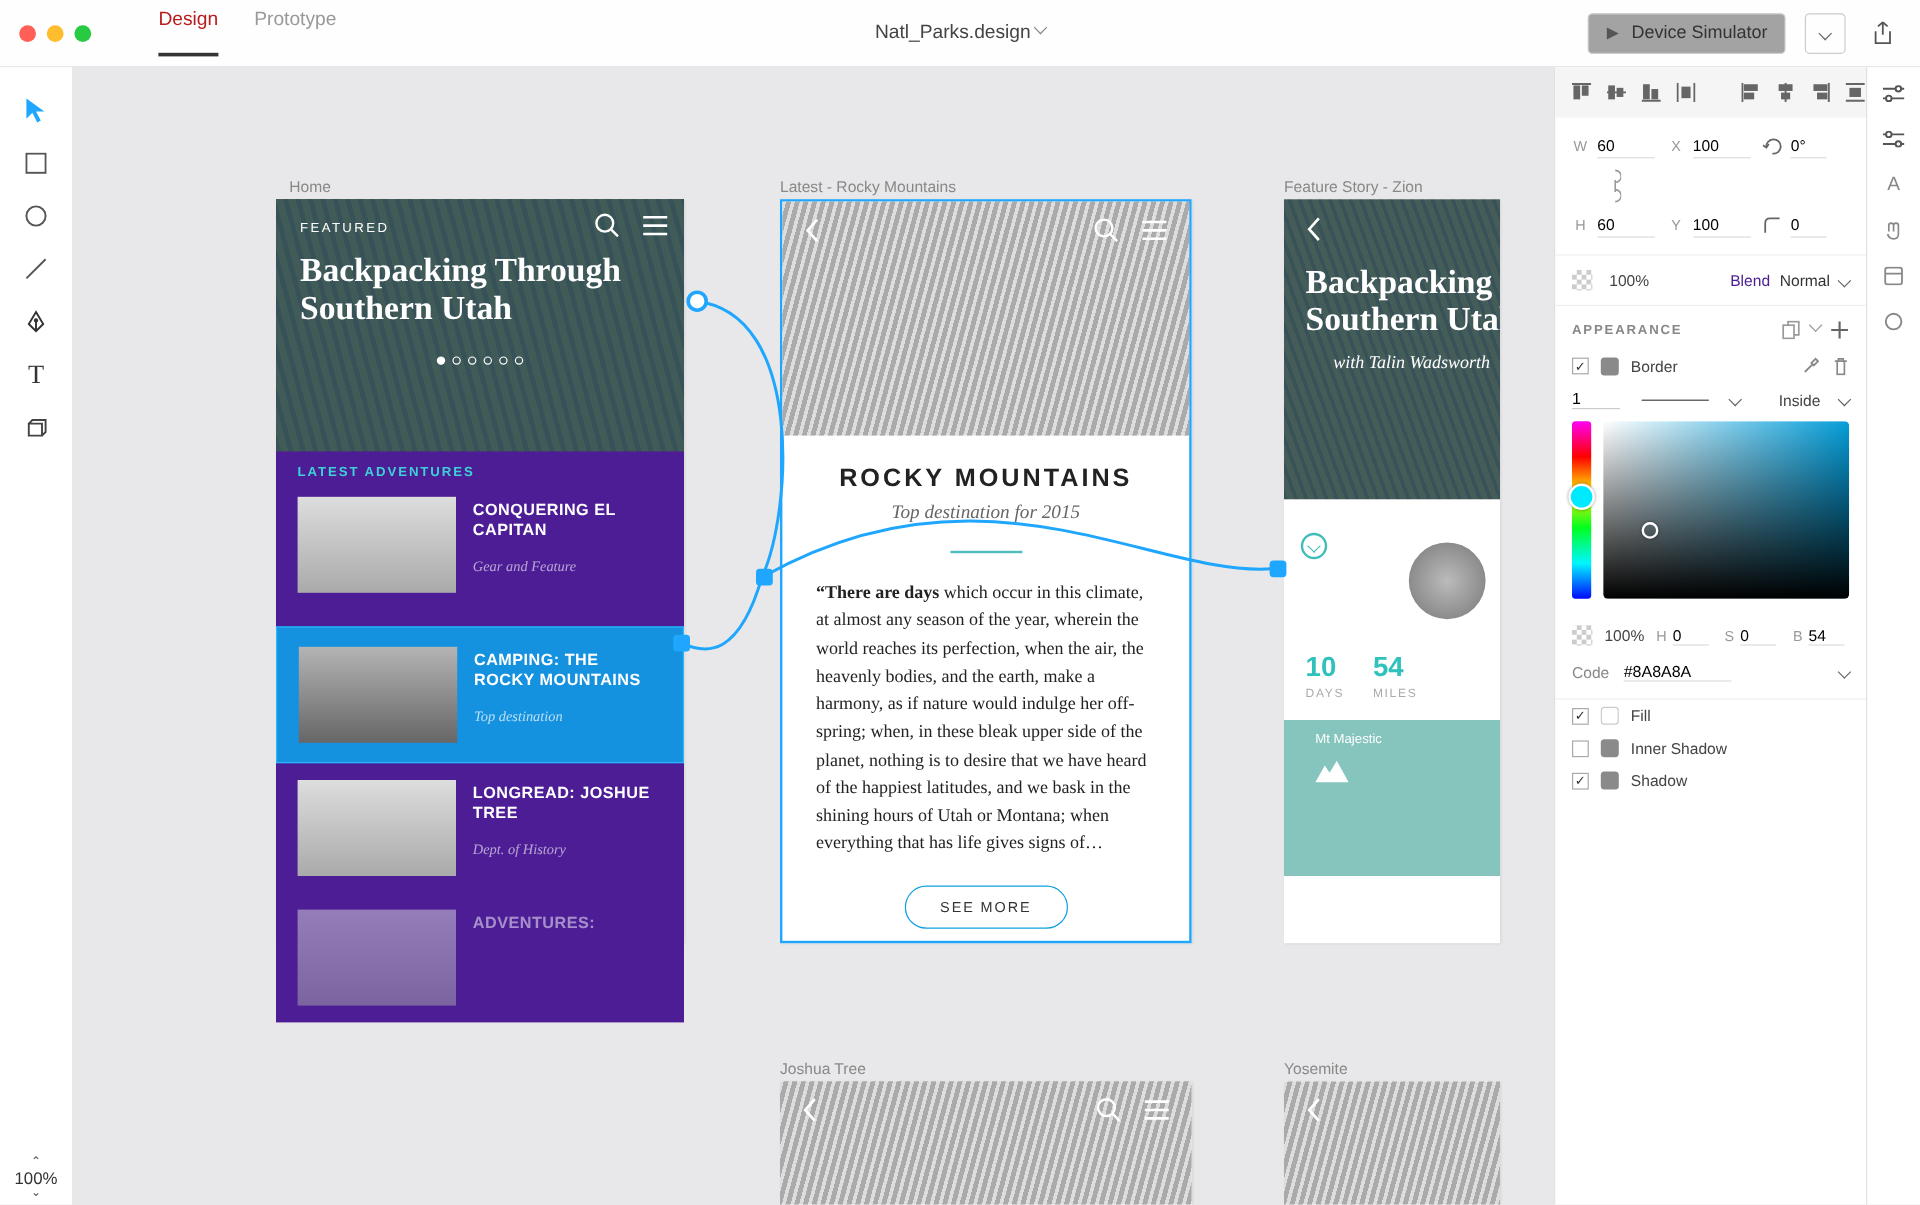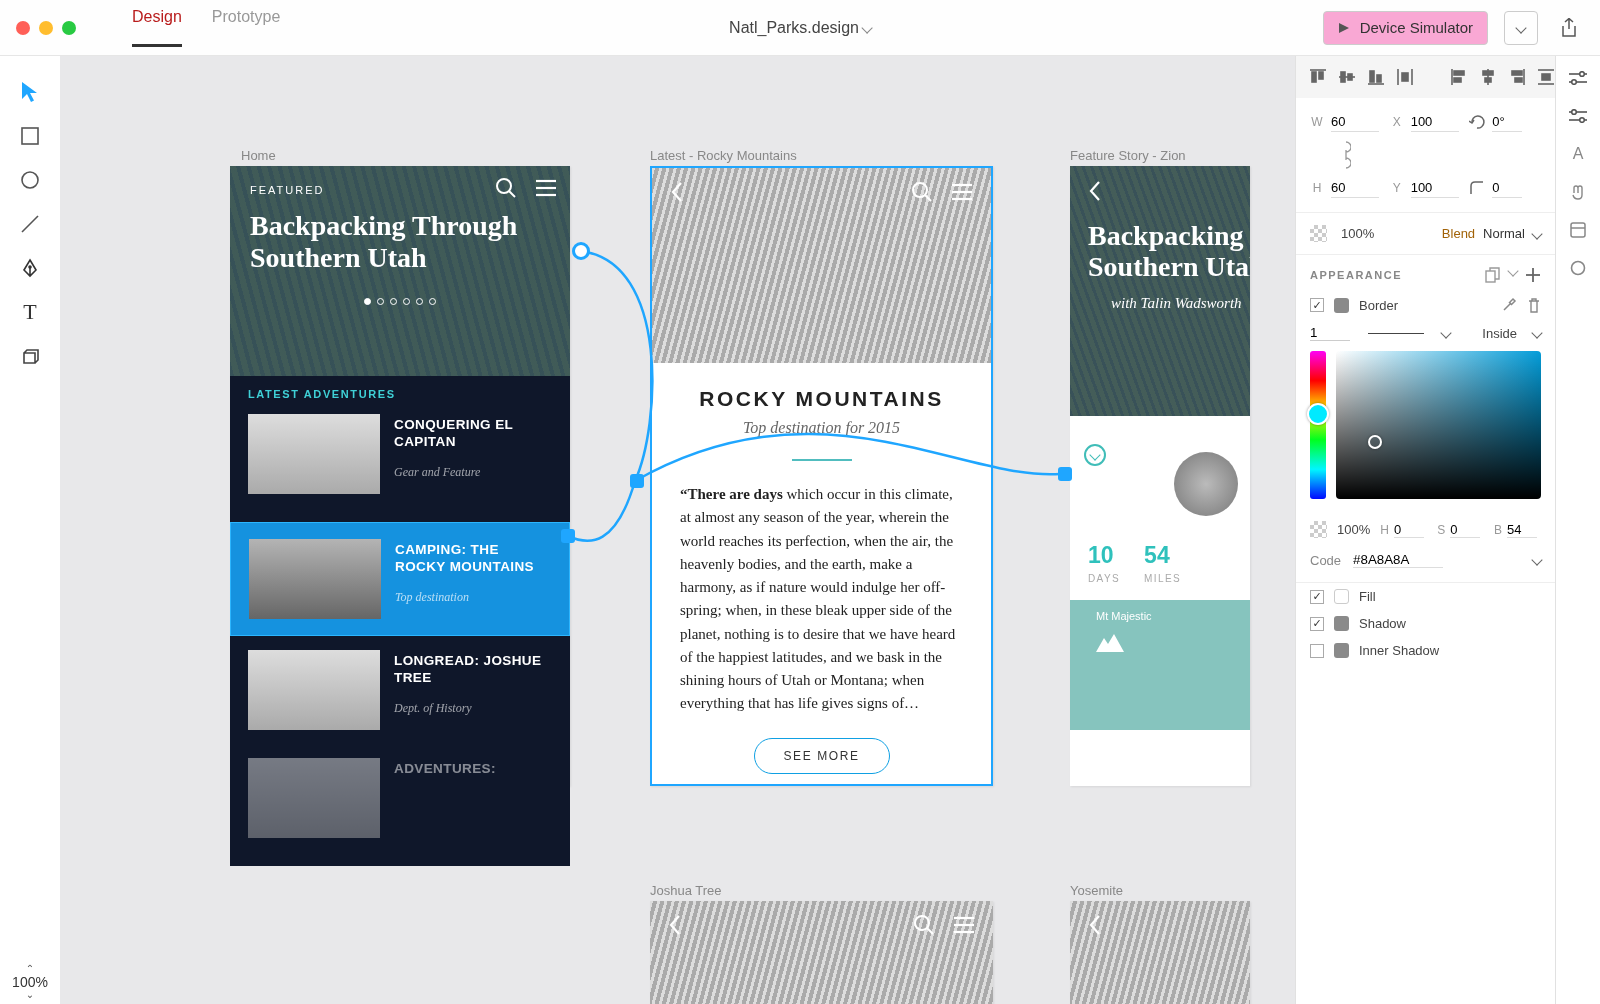--- a/index.html
+++ b/index.html
@@ -25,27 +25,27 @@
   .traffic-lights { display: flex; gap: 9px; margin-right: 56px; }
   .tl { width: 14px; height: 14px; border-radius: 50%; }
   .tl.red { background:#ff5f57; }
   .tl.yellow { background:#ffbd2e; }
   .tl.green { background:#28ca42; }
   .tabs { display:flex; gap: 30px; font-size: 16px; }
   .tab { color:#999; padding-bottom: 18px; cursor:pointer;}
   .tab.active { color:#b91c1c; border-bottom: 3px solid #333; font-weight:500;}
   .doc-title {
     position: absolute; left:50%; transform:translateX(-50%);
-    display:flex; align-items:center; gap:4px; color:#444; font-size:16px;
+    display:flex; align-items:flex-start; gap:4px; color:#444; font-size:16px;
   }
   .title-right { margin-left:auto; display:flex; align-items:center; gap:16px;}
   .device-sim {
     display:flex; align-items:center; gap:10px;
     border:1px solid #ccc; border-radius:4px;
-    background:#f9a8d4; height:34px; padding:0 14px;
+    background:#a3a3a3; height:34px; padding:0 14px;
     font-size:15px; color:#333;
   }
   .device-drop {
     border:1px solid #ccc; border-radius:4px; width:34px; height:34px;
     display:flex; align-items:center; justify-content:center;
   }
   .share-btn { width:30px; height:30px; display:flex; align-items:center; justify-content:center;}
   svg { display:block; }
 
   
@@ -100,21 +100,21 @@
   }
   .ab1-hero .seek {
     position:absolute; top:11px; right:13px; display:flex; gap:18px;
   }
   .ab1-featured { font-size:11px; letter-spacing:2px; font-family: -apple-system, sans-serif;}
   .ab1-title { font-size:28px; font-weight:bold; line-height:1.13; margin-top:14px;}
   .ab1-dots { margin-top:18px; text-align:center; }
   .ab1-dots span { display:inline-block; width:7px; height:7px; border:1px solid #fff; border-radius:50%; margin:0 3px;}
   .ab1-dots span.sel { background:#fff; }
 
-  .ab1-list { background:#0f172a; color:#fff; padding:12px 18px 14px;}
+  .ab1-list { background:#4c1d95; color:#fff; padding:12px 18px 0;}
   .ab1-section-title { color:#3fd0d6; font-size:11px; letter-spacing:1.6px; font-weight:600;}
   .ab-card { display:flex; gap:14px; margin-top:14px; padding-bottom:14px;}
   .ab-card .thumb { width:132px; height:80px; background:linear-gradient(#ddd,#aaa); flex-shrink:0; filter:grayscale(1);}
   .ab-card .txt { padding-top:2px; }
   .ab-card .t1 { font-size:13.5px; font-weight:700; letter-spacing:0.4px; line-height:1.28;}
   .ab-card .t2 { font-size:12px; font-style:italic; color:rgba(255,255,255,0.6); margin-top:14px; font-family:Georgia,serif;}
 
   .ab-card.selected {
     background:#1592df; margin:14px -18px 0; padding:16px 18px; border:1px solid #2cb6ff;
     position:relative;
@@ -609,21 +609,21 @@
           <path d="M2 14 L2 6 Q2 2 6 2 L14 2"></path>
         </svg>
         <input value="0" style="">
       </div>
   </div>
 
   <div class="opacity-bar">
     <div class="checker"></div>
     <span>100%</span>
     <div class="blend-sel">
-      <span style="color:#a16207">Blend</span>
+      <span style="color:#4c1d95">Blend</span>
       <span style="color:#333">Normal</span>
       <span class="chev down" style="border-color:#666"></span>
     </div>
   </div>
 
   <div class="section-hdr">
     <span>APPEARANCE</span>
     <div class="tools">
       <svg class="tl-ic" width="16" height="16" stroke="#999" fill="none" stroke-width="1.4">
           <rect x="1" y="4" width="9" height="11"></rect>
@@ -690,29 +690,29 @@
     <span class="chev down" style="border-color:#666;margin-left:auto"></span>
   </div>
 
   <div class="prop-line">
     <span class="cbx checked"></span>
     <span class="sw" style="background:#fff;border:1px solid #ccc"></span>
     <span>Fill</span>
   </div>
 
   <div class="prop-line">
+    <span class="cbx"></span>
+    <span class="sw" style="background:#8a8a8a"></span>
+    <span>Inner Shadow</span>
+  </div>
+
+  <div class="prop-line">
     <span class="cbx checked"></span>
     <span class="sw" style="background:#8a8a8a"></span>
     <span>Shadow</span>
-  </div>
-
-  <div class="prop-line">
-    <span class="cbx"></span>
-    <span class="sw" style="background:#8a8a8a"></span>
-    <span>Inner Shadow</span>
   </div>
 </div>
 
 <div class="far-rail">
   <div class="ic">
     <svg width="18" height="14" stroke="#555" stroke-width="1.6">
         <line x1="0" y1="3" x2="18" y2="3"></line>
         <line x1="0" y1="11" x2="18" y2="11"></line>
         <circle cx="13" cy="3" r="2.3" fill="#fff"></circle>
         <circle cx="5" cy="11" r="2.3" fill="#fff"></circle>

